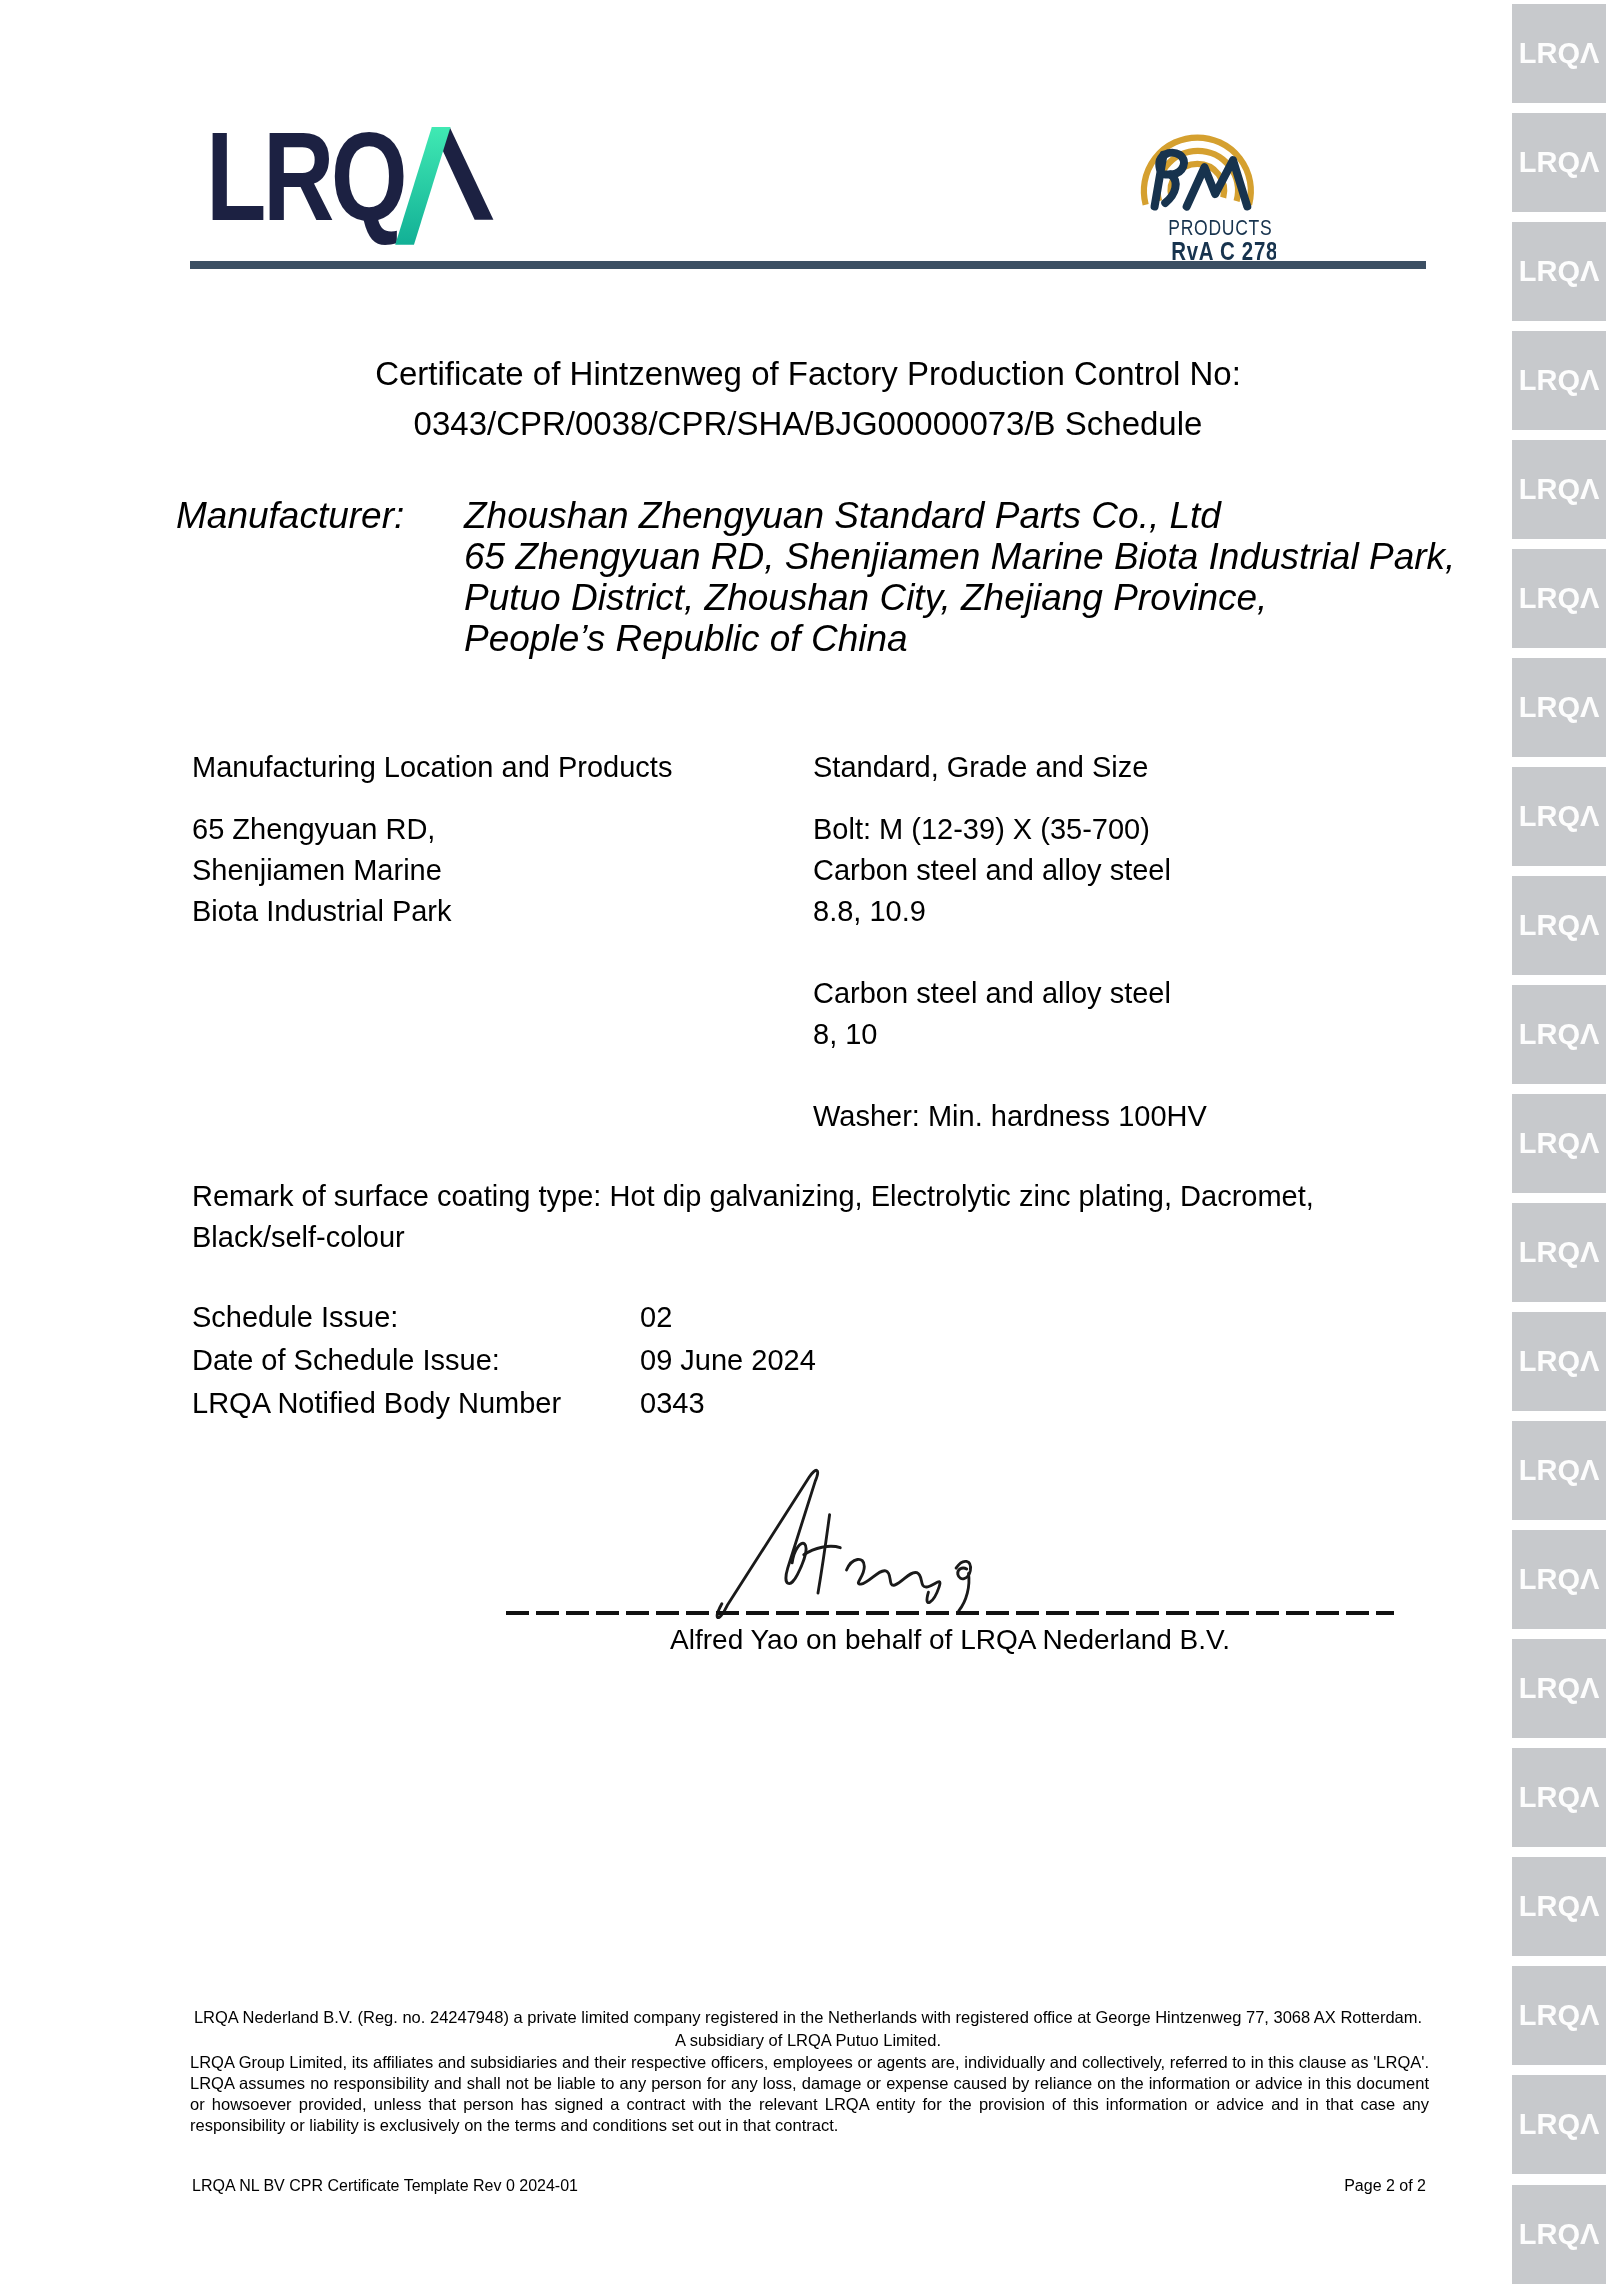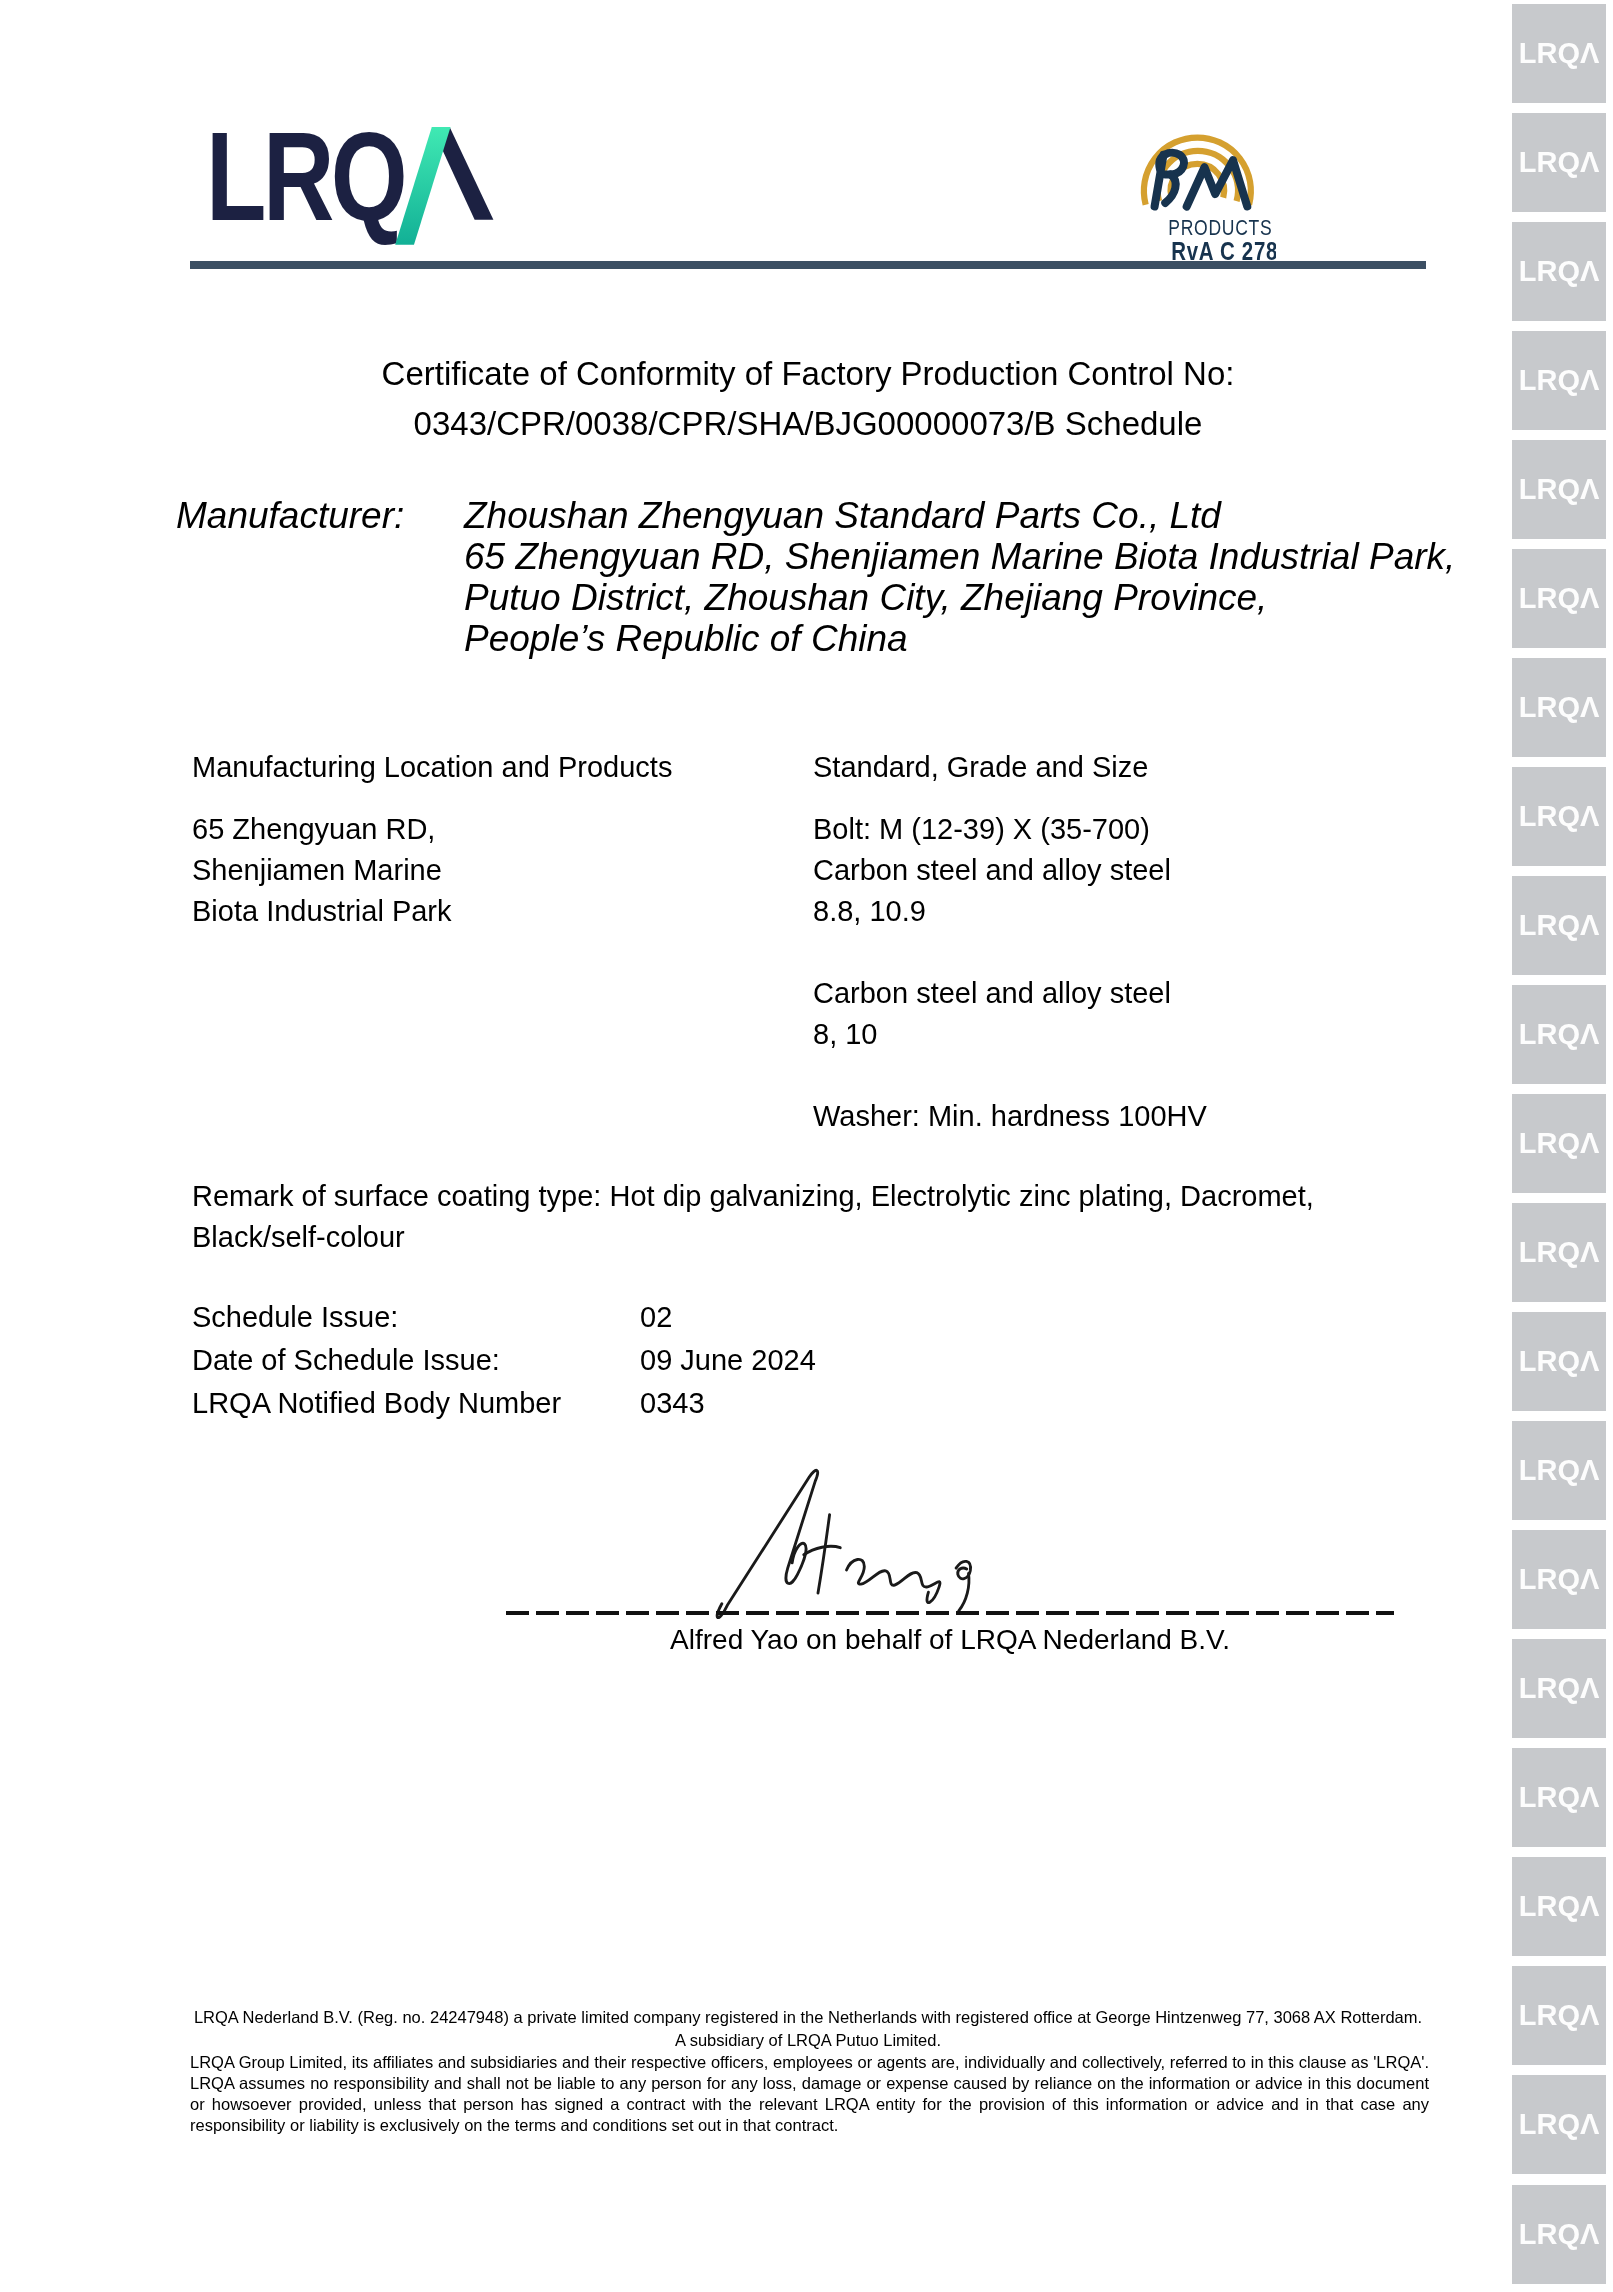--- a/index.html
+++ b/index.html
@@ -125,21 +125,21 @@
     </g>
     <g transform="scale(0.82,1)" fill="#17334e">
       <text x="48" y="138" font-size="24" letter-spacing="1">PRODUCTS</text>
       <text x="52" y="166" font-size="28" font-weight="bold" letter-spacing="1">RvA C 278</text>
     </g>
   </svg>
 
   <div class="rule"></div>
 
   <div class="title">
-    <div>Certificate of Conformity of Factory Production Control No:</div>
+    <div>Certificate of Hintzenweg of Factory Production Control No:</div>
     <div>0343/CPR/0038/CPR/SHA/BJG00000073/B Schedule</div>
   </div>
 
   <div class="manu">
     <div class="manu-label">Manufacturer:</div>
     <div>
       <div>Zhoushan Zhengyuan Standard Parts Co., Ltd</div>
       <div>65 Zhengyuan RD, Shenjiamen Marine Biota Industrial Park,</div>
       <div>Putuo District, Zhoushan City, Zhejiang Province,</div>
       <div>People’s Republic of China</div>
@@ -195,15 +195,19 @@
       <path d="M283,118 C291,106 301,109 299,121 C297,131 287,133 285,125 C284,119 290,116 295,119"></path>
       <path d="M297,124 C299,138 295,155 286,166"></path>
     </g>
   </svg>
   <div class="sig-line"></div>
   <div class="signer">Alfred Yao on behalf of LRQA Nederland B.V.</div>
 
   <div class="foot-line1">LRQA Nederland B.V. (Reg. no. 24247948) a private limited company registered in the Netherlands with registered office at George Hintzenweg 77, 3068 AX Rotterdam.</div>
   <div class="foot-line2">A subsidiary of LRQA Putuo Limited.</div>
   <div class="foot-para">LRQA Group Limited, its affiliates and subsidiaries and their respective officers, employees or agents are, individually and collectively, referred to in this clause as 'LRQA'. LRQA assumes no responsibility and shall not be liable to any person for any loss, damage or expense caused by reliance on the information or advice in this document or howsoever provided, unless that person has signed a contract with the relevant LRQA entity for the provision of this information or advice and in that case any responsibility or liability is exclusively on the terms and conditions set out in that contract.</div>
+  <div class="foot-bottom">
+    <div>LRQA NL BV CPR Certificate Template Rev 0 2024-01</div>
+    <div>Page 2 of 2</div>
+  </div>
 
 </div>
 
 
 </body></html>

